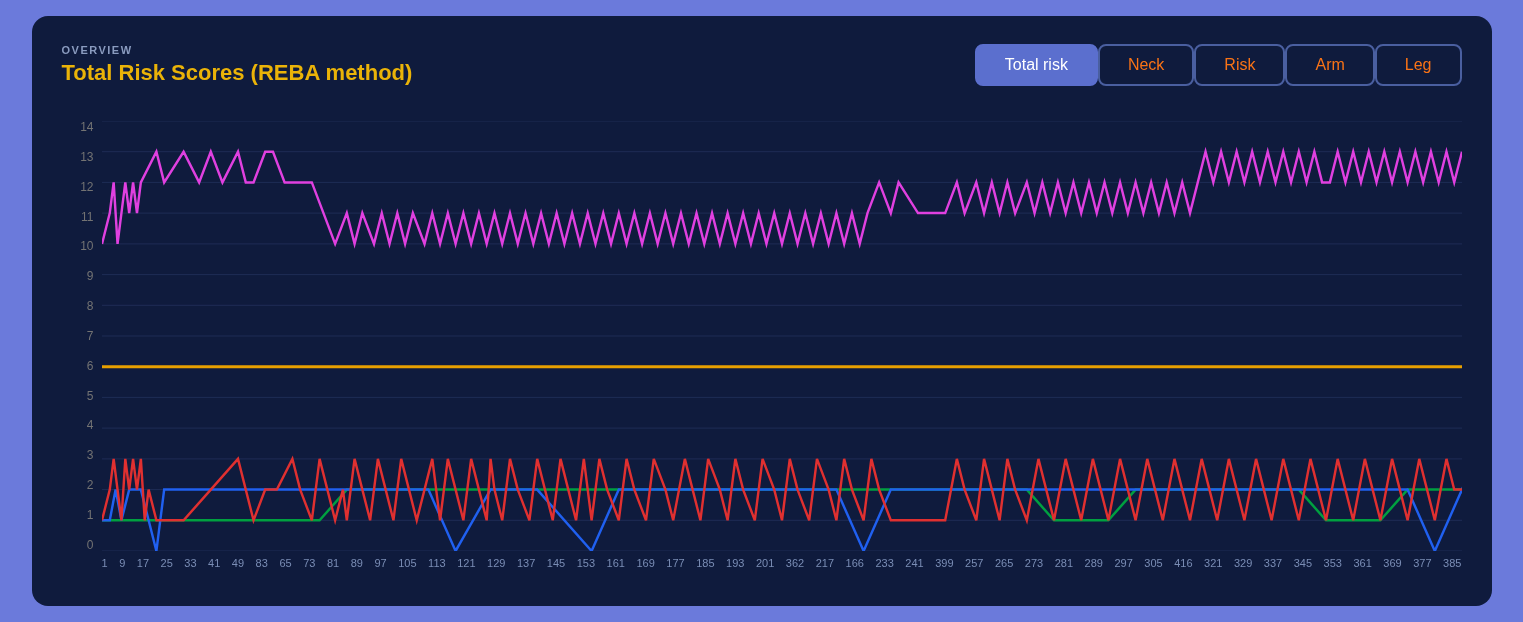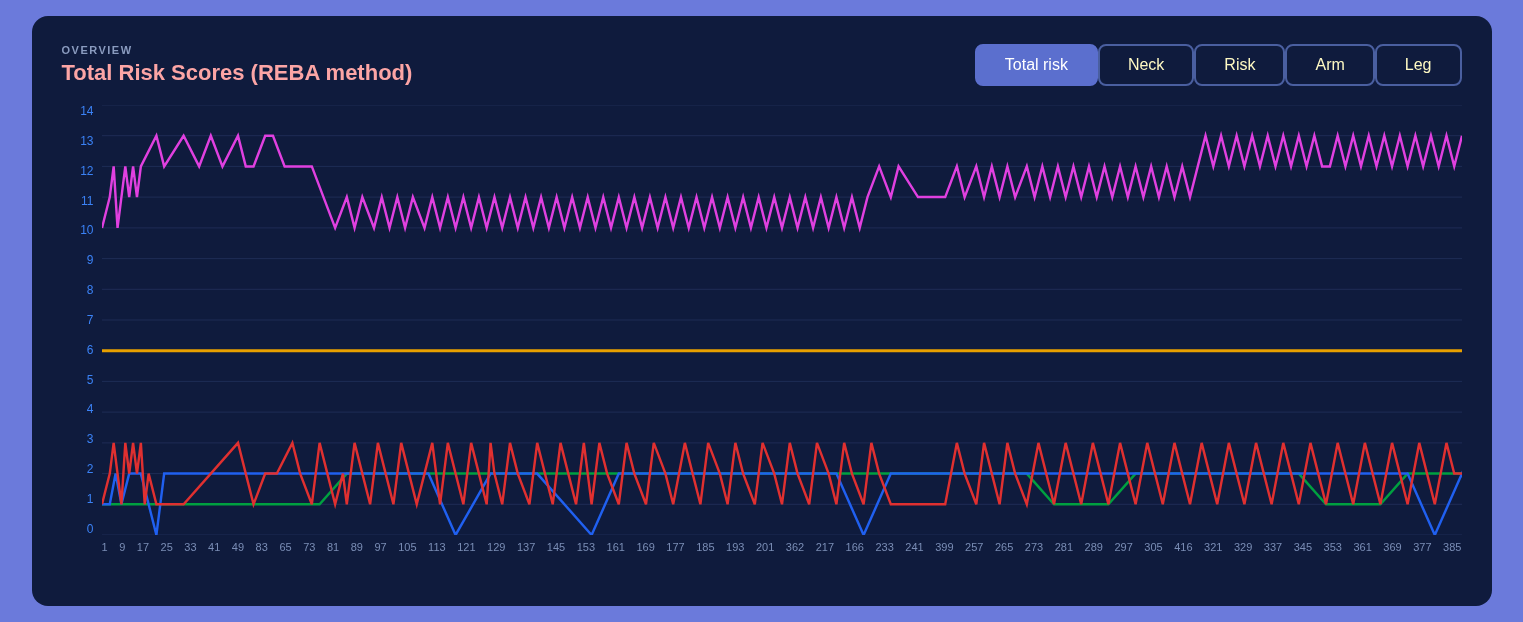--- a/index.html
+++ b/index.html
@@ -16,44 +16,44 @@
       border-radius: 16px;
       width: 1460px;
       min-height: 590px;
       padding: 28px 30px 20px 30px;
       position: relative;
     }
     .header {
       display: flex;
       align-items: flex-start;
       justify-content: space-between;
-      margin-bottom: 19px;
+      margin-bottom: 35px;
     }
     .title-block .overline {
       font-size: 11px;
       font-weight: 600;
       letter-spacing: 1.5px;
       color: #8a9bbf;
       text-transform: uppercase;
       margin-bottom: 4px;
     }
     .title-block .main-title {
       font-size: 22px;
       font-weight: 700;
-      color: #fca5a5;
+      color: #eab308;
     }
     .btn-group {
       display: flex;
     }
     .btn {
       padding: 10px 28px;
       border-radius: 8px;
       border: 2px solid #4a5fa0;
       background: transparent;
-      color: #fef9c3;
+      color: #f97316;
       font-size: 16px;
       font-weight: 500;
       cursor: pointer;
     }
     .btn.active {
       background: #5b6fce;
       border-color: #5b6fce;
       color: #ffffff;
     }
     .chart-area {
@@ -66,21 +66,21 @@
       left: 0;
       top: 0;
       bottom: 30px;
       width: 40px;
       display: flex;
       flex-direction: column-reverse;
       justify-content: space-between;
     }
     .y-label {
       font-size: 12px;
-      color: #3b82f6;
+      color: #737373;
       text-align: right;
       padding-right: 8px;
       line-height: 1;
     }
     .x-axis {
       position: absolute;
       bottom: 0;
       left: 40px;
       right: 0;
       height: 24px;

